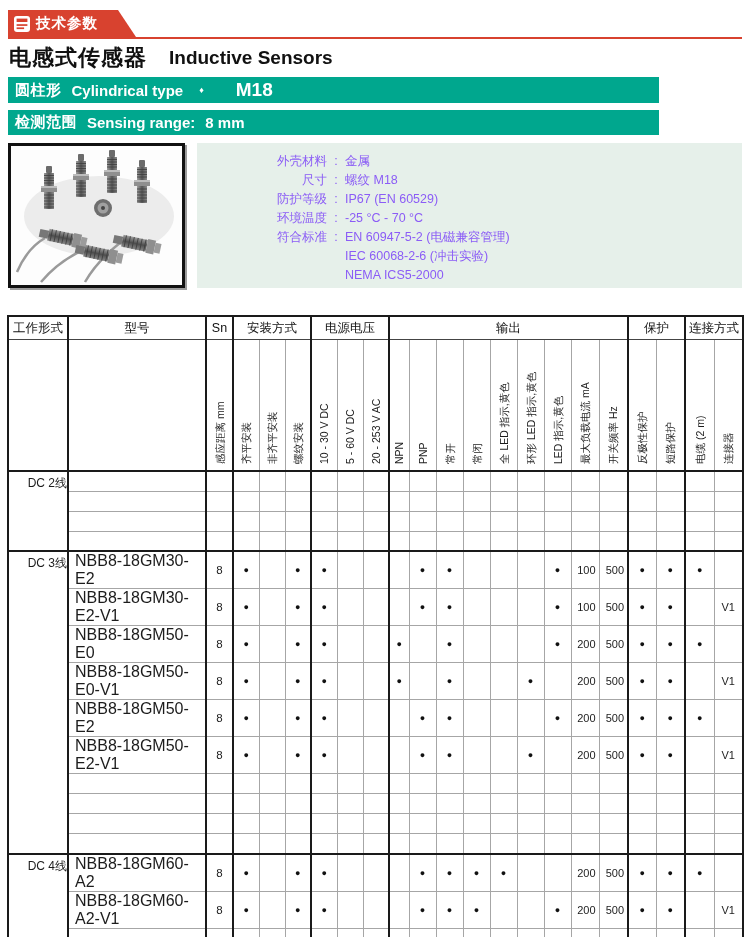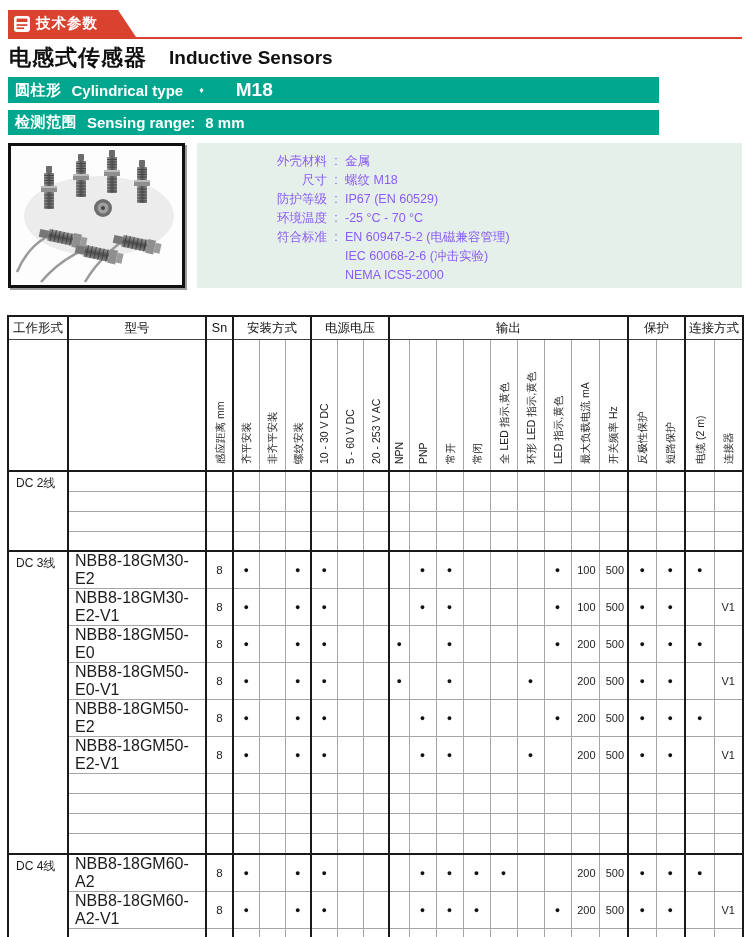--- a/index.html
+++ b/index.html
@@ -46,21 +46,21 @@
   td,th { border:1px solid var(--blight); padding:0; font-weight:normal; overflow:hidden; }
   .h1 th { height:22px; font-size:12.5px; color:#111; border-bottom:1px solid #444; text-align:center; }
   .h2 th { height:130px; position:relative; }
   .bR { border-right:2px solid var(--bdark) !important; }
   .gtop td { border-top:2px solid var(--bdark); }
   .vtext {
     position:absolute; top:calc(100% - 6px); left:calc(50% - 5px);
     transform-origin:0 0; transform:rotate(-90deg);
     white-space:nowrap; font-size:10.5px; line-height:11px; color:#1c1c1c;
   }
-  .mode { vertical-align:top; text-align:left; padding:3px 0 0 7px; font-size:12px; }
+  .mode { vertical-align:top; text-align:right; padding:3px 0 0 7px; font-size:12px; }
   .model { text-align:left; padding-left:6px; font-size:16px; }
   .sn { text-align:center; font-size:11.5px; }
   .c { text-align:center; font-size:8px; }
   .c.dot { font-size:9px; color:#111; }
   .c.num { font-size:11.5px; text-align:right; padding-right:3px; }
   .c.txt { font-size:11px; }
 </style>
 </head>
 <body>
 

